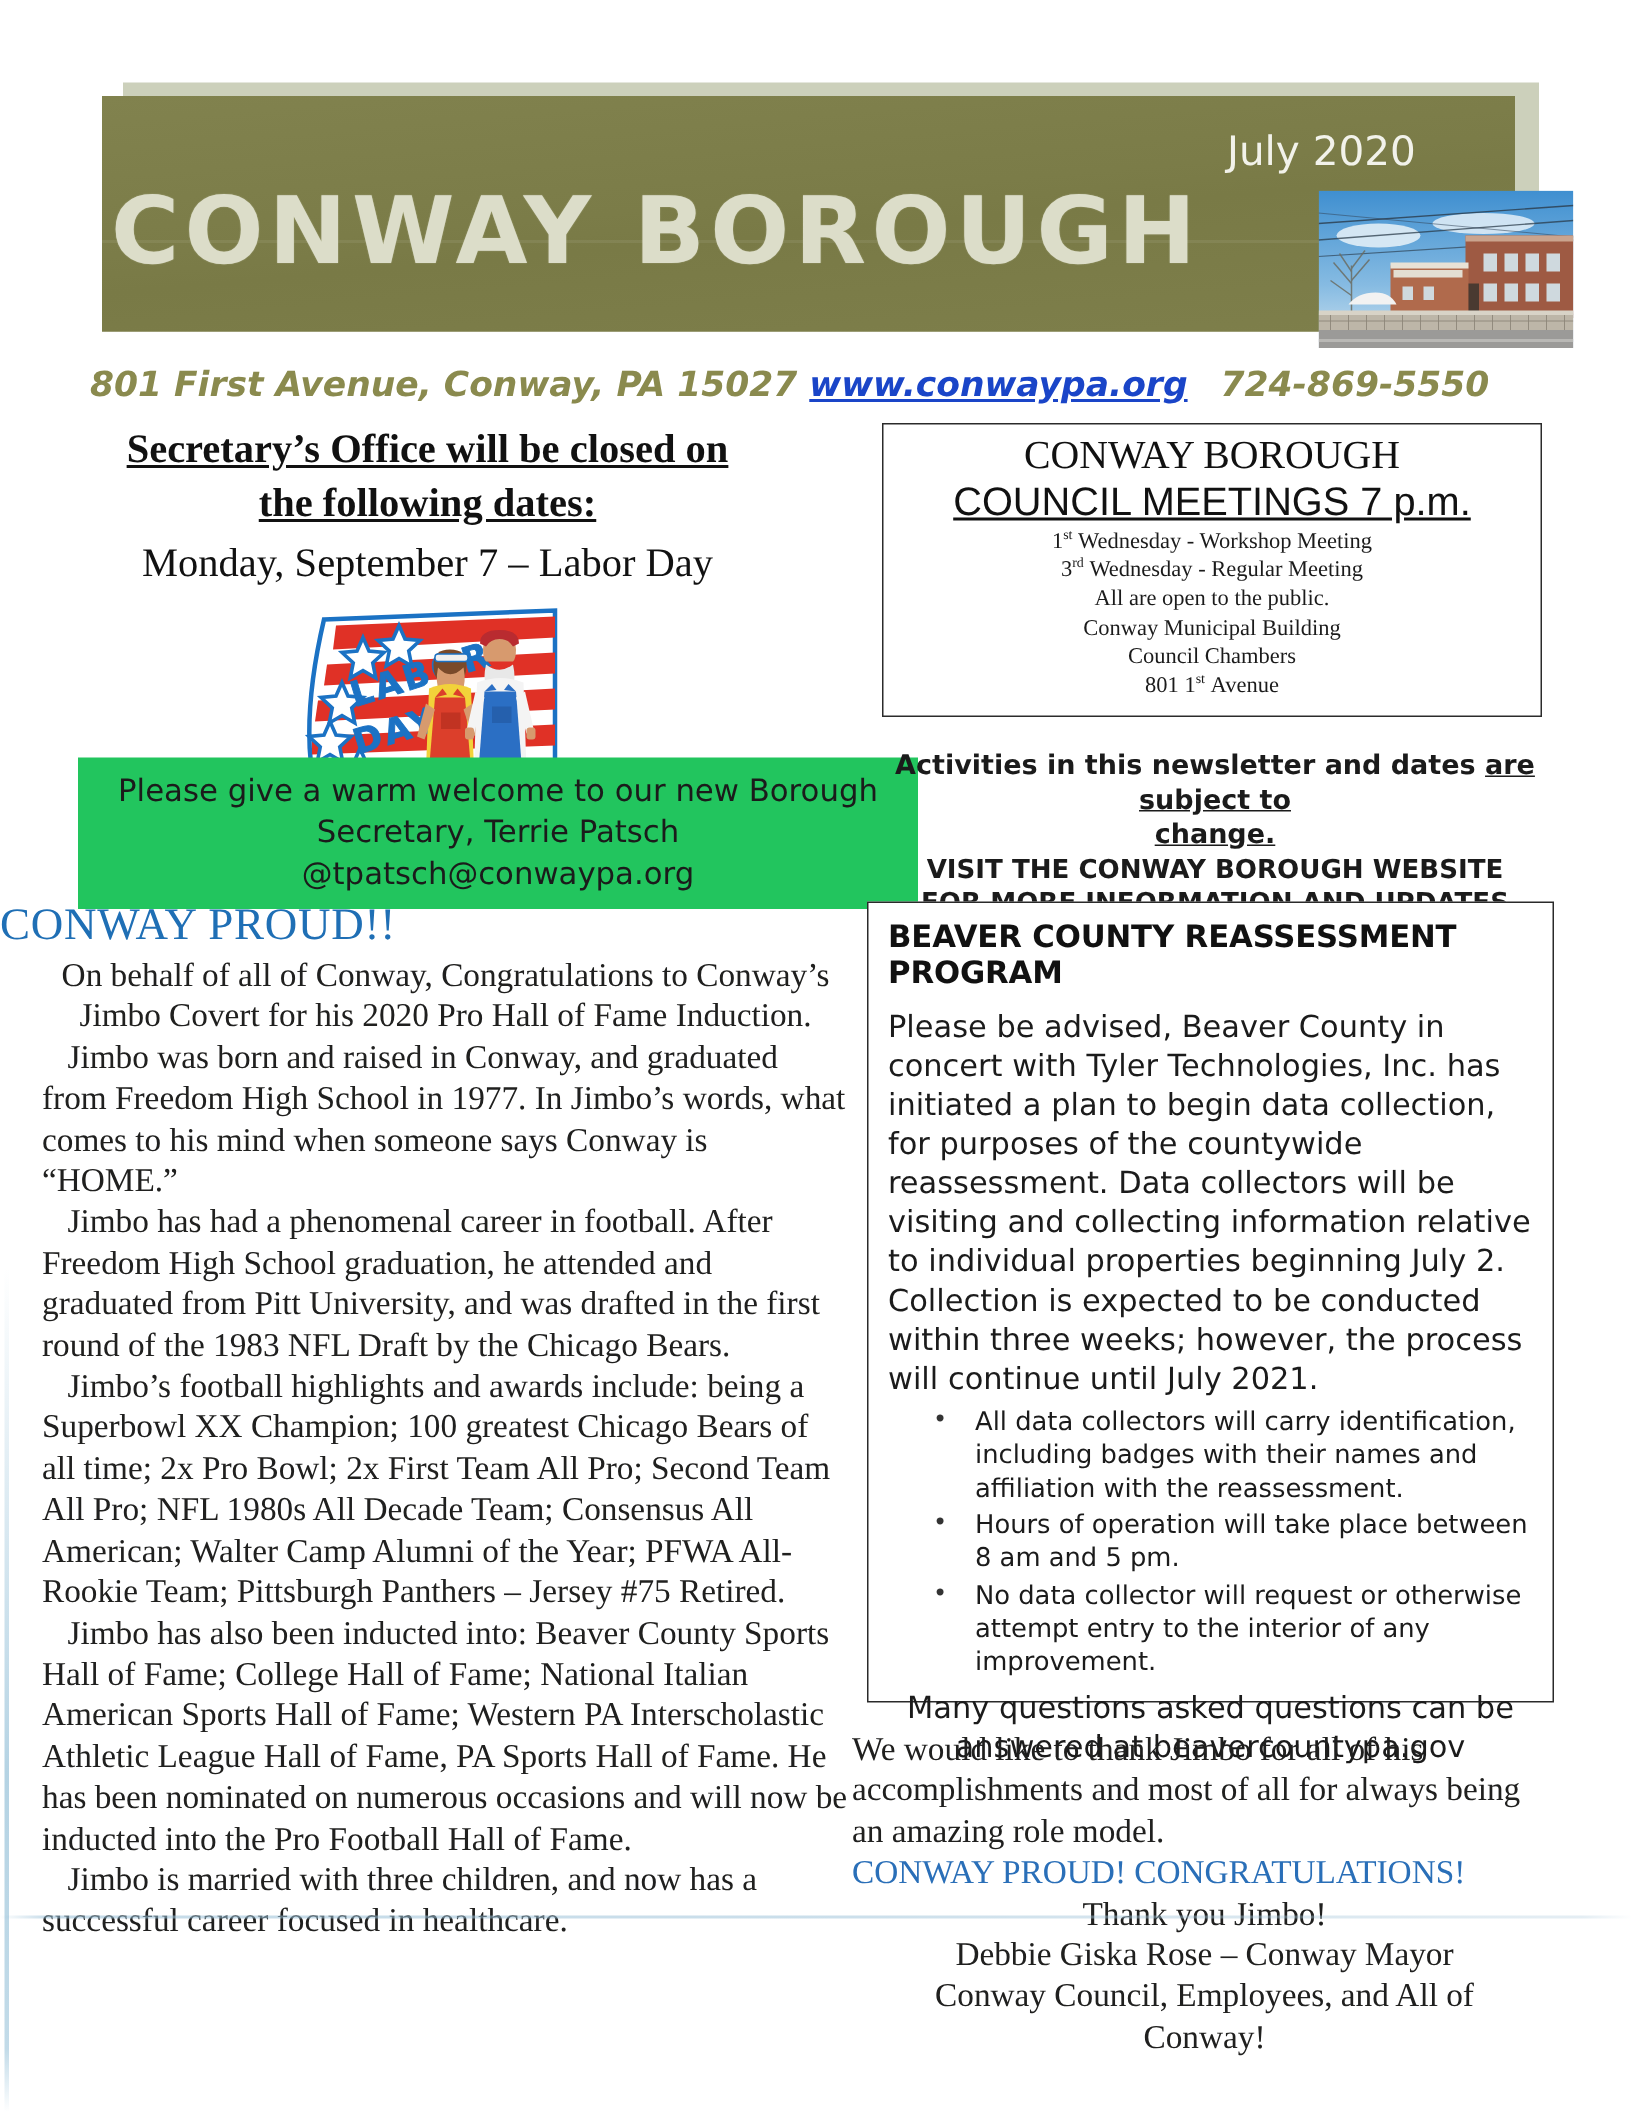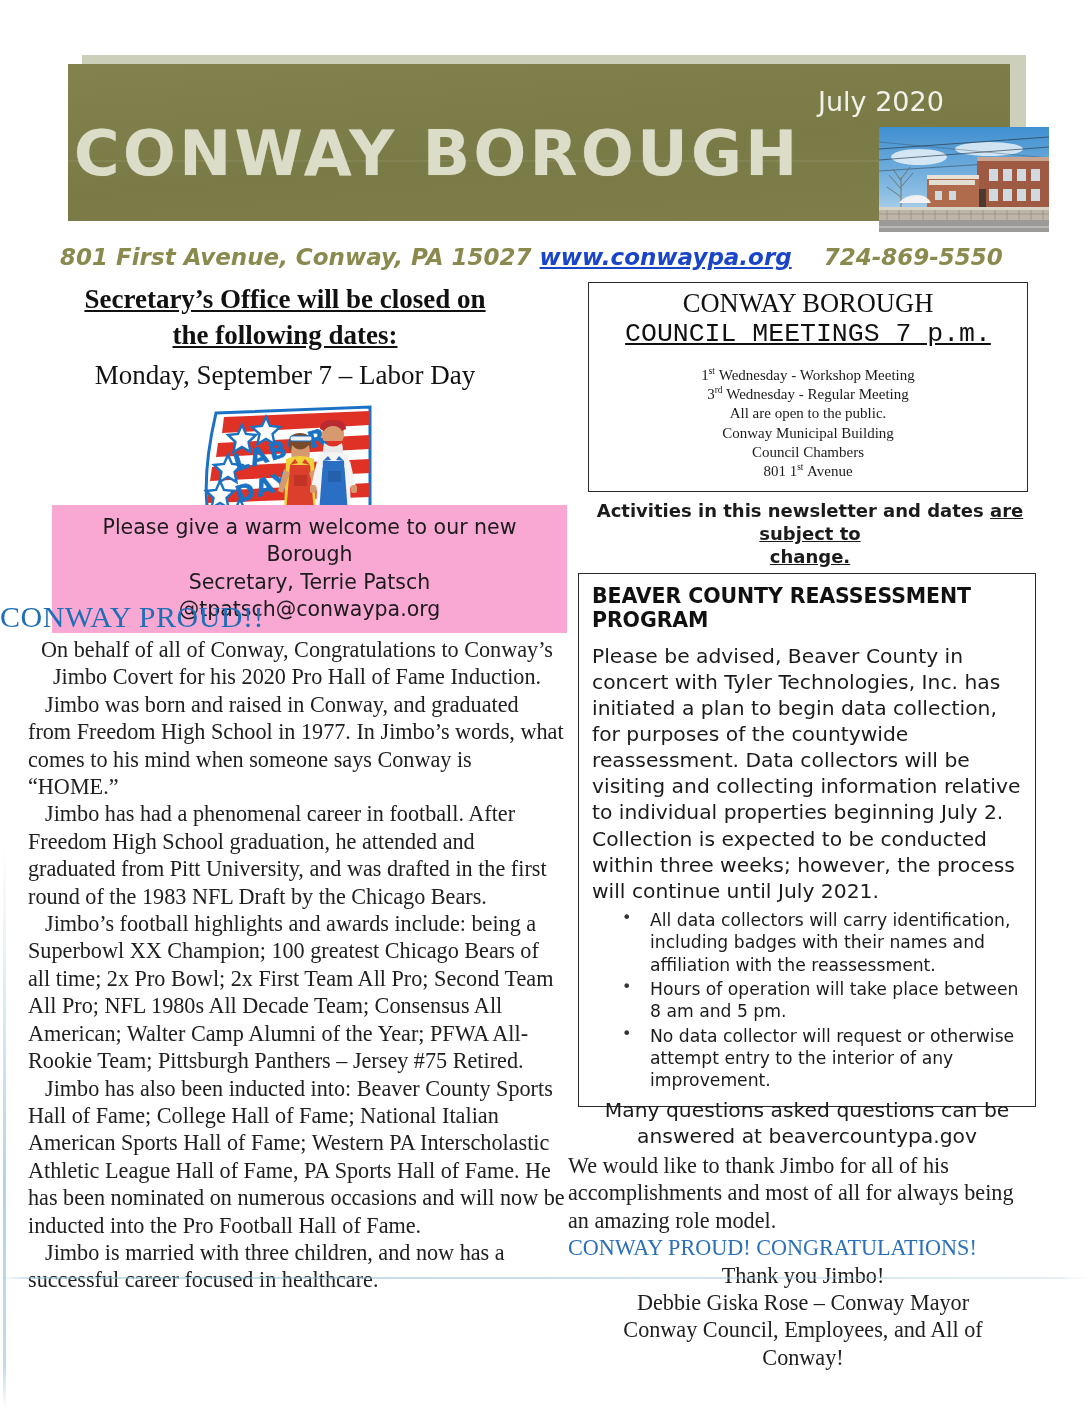--- a/index.html
+++ b/index.html
@@ -79,21 +79,21 @@
     font-family: "DejaVu Sans", sans-serif;
     font-style: italic;
     font-weight: 600;
     font-size: 23px;
     color: #8a8a4e;
     letter-spacing: 0px;
   }
   .addr-line .url {
     color: #1a45c8;
     text-decoration: underline;
-    margin: 0 10px 0 8px;
+    margin: 0 0 0 8px;
   }
   .addr-line .phone {
     color: #8a8a4e;
     margin-left: 22px;
   }
 
   
   #left-col {
     position: absolute;
     left: 0; top: 282px;
@@ -120,22 +120,22 @@
   .laborday-wrap {
     width: 100%;
     display: flex;
     justify-content: center;
     margin-top: 10px;
   }
 
   .welcome-box {
     position: absolute;
     left: 52px; top: 505px;
-    width: 515px;
-    background: #f9a8d4;
+    width: 560px;
+    background: #22c55e;
     text-align: center;
     font-family: "DejaVu Sans", sans-serif;
     font-size: 20.5px;
     line-height: 1.33;
     color: #1b1b1b;
     padding: 9px 6px 10px 6px;
     box-sizing: border-box;
   }
 
   .proud-title {
@@ -173,26 +173,26 @@
     text-align: center;
     background: #fff;
   }
   .council-h1 {
     font-family: "Liberation Serif", serif;
     font-size: 26.5px;
     line-height: 1.12;
     color: #111;
   }
   .council-h2 {
-    font-family: Liberation Mono, monospace;
+    font-family: Liberation Sans, sans-serif;
     font-size: 26.5px;
     line-height: 1.18;
     color: #111;
     text-decoration: underline;
-    margin-bottom: 16px;
+    margin-bottom: 2px;
   }
   .council-line {
     font-family: "Liberation Serif", serif;
     font-size: 15px;
     line-height: 1.28;
     color: #1b1b1b;
   }
   sup { font-size: 0.62em; vertical-align: super; }
 
   .activities {
@@ -206,21 +206,21 @@
     color: #1b1b1b;
     font-weight: bold;
   }
   .activities .u { text-decoration: underline; }
   .activities .caps {
     font-size: 17.4px;
   }
 
   .reassess-box {
     position: absolute;
-    left: 578px; top: 573px;
+    left: 578px; top: 601px;
     width: 458px; height: 534px;
     box-sizing: border-box;
     border: 1.7px solid #2a2a2a;
     background: #fff;
     padding: 10px 13px 8px 13px;
     font-family: "DejaVu Sans", sans-serif;
   }
   .reassess-title {
     font-size: 20.5px;
     font-weight: 600;

